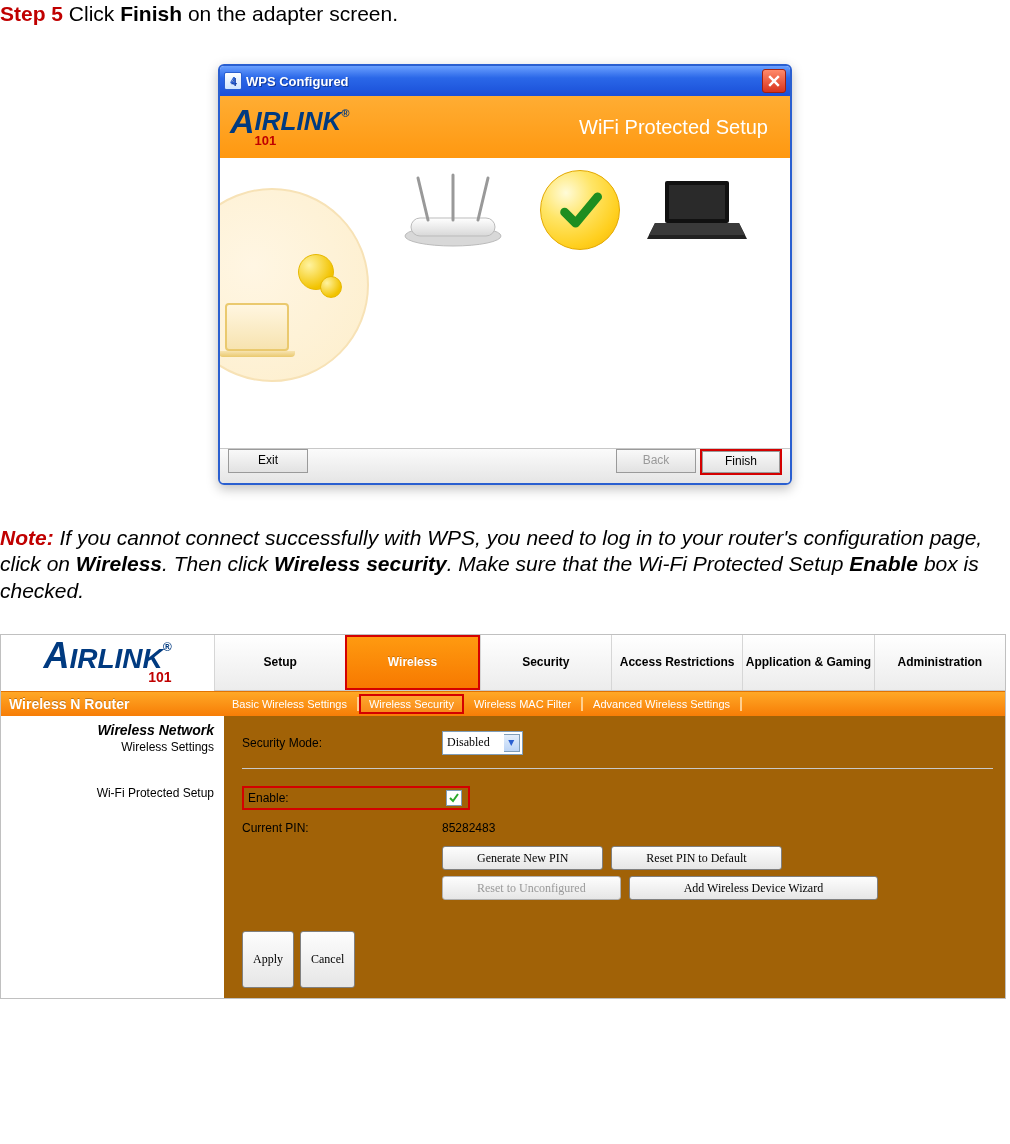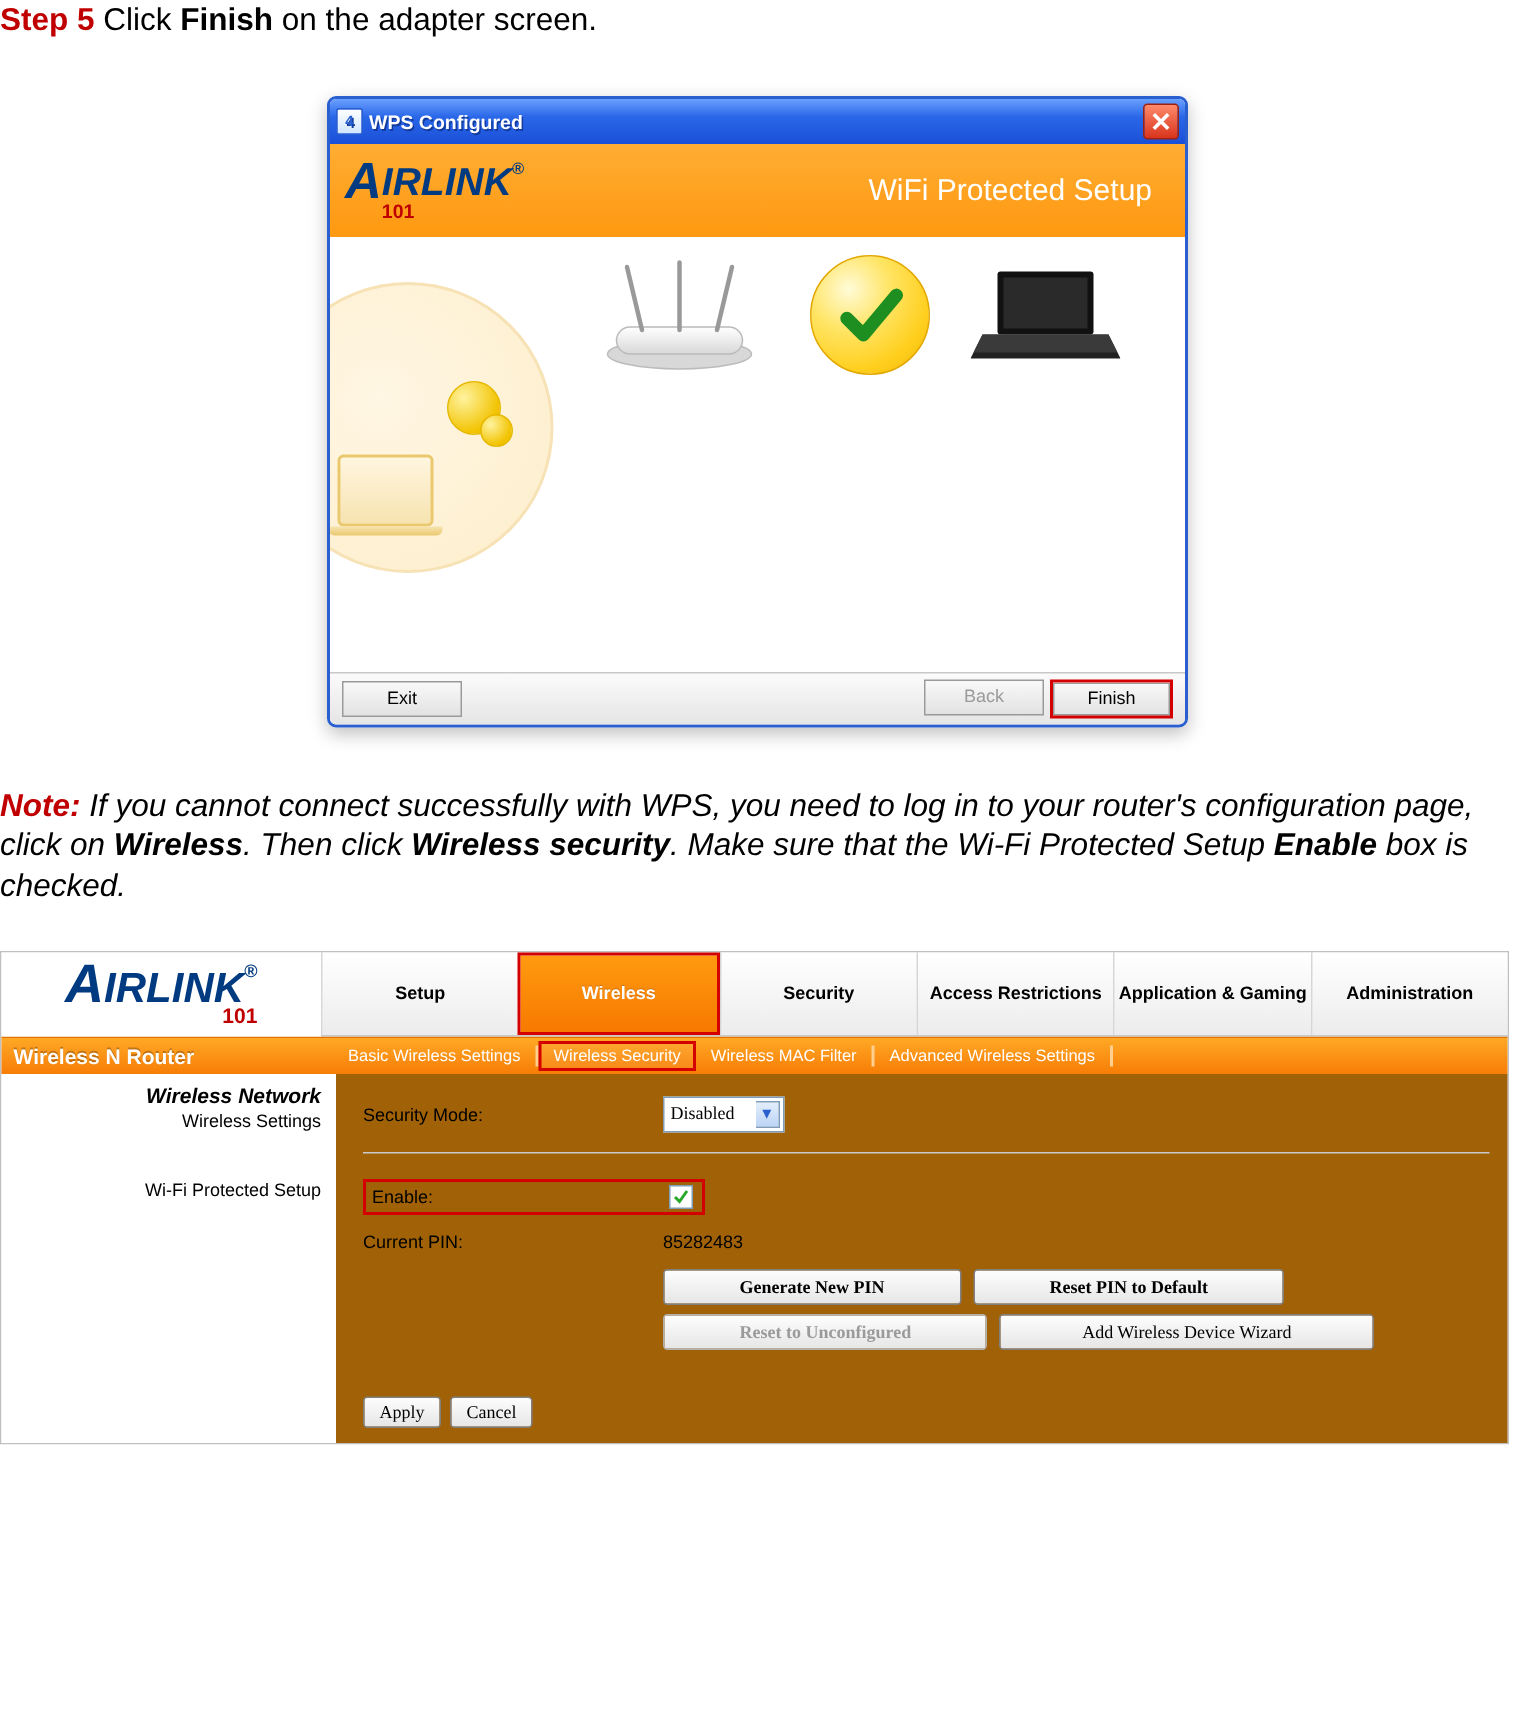--- a/index.html
+++ b/index.html
@@ -129,21 +129,21 @@
     background: radial-gradient(circle at 32% 28%, #fffbd8 0%, #ffe566 35%, #ffcf1e 70%, #f2b200 100%);
     border:1px solid #e3a800;
     display:flex;align-items:center;justify-content:center;
   }
   .check-orb svg{ width:44px;height:44px; }
   .laptop-svg{ width:100px; }
   .wps-footer{
     height:34px;
     background: linear-gradient(to bottom,#fbfbfb,#e5e5e5);
     border-top:1px solid #c8c8c8;
-    display:flex;align-items:center;justify-content:space-between;
+    display:flex;align-items:flex-start;justify-content:space-between;
     padding: 0 8px;
   }
   .wps-btn{
     width:78px;height:22px;
     font-size:12px;
     background: linear-gradient(to bottom,#f9f9f9,#e2e2e2);
     border:1px solid #9a9a9a;
     text-align:center;line-height:20px;
     font-family: Tahoma, Arial;
   }
@@ -268,28 +268,28 @@
     width:216px; justify-content:space-between;
   }
   .rs-btn{
     font-family: Tahoma; font-size:12px;
     background: linear-gradient(to bottom,#fdfdfd,#e6e6e6);
     border:1px solid #808080; border-radius:3px;
     padding: 2px 14px;
     height:24px; line-height:18px;
   }
   .rs-btn.disabled{ color:#9a9a9a; border-color:#b0b0b0; }
-  .rs-btn.wide{ padding:2px 50px;font-weight:bold; }
+  .rs-btn.wide{ padding:2px 34px; }
   .rs-btn.xwide{ padding:2px 54px; }
   .apply-row{ margin-top: 28px; display:flex; gap:6px; }
   .apply-btn{
     font-family: Tahoma; font-size:12px;
     background: linear-gradient(to bottom,#fdfdfd,#e6e6e6);
     border:1px solid #808080; border-radius:3px;
-    padding:2px 10px;
+    padding:20px 10px;
   }
 </style>
 </head>
 <body>
 
 <div class="doc-line1">
   <span class="step-label">Step 5</span><span> Click </span><span class="finish-bold">Finish</span><span> on the adapter screen.</span>
 </div>
 
 <div class="wps-dialog">

